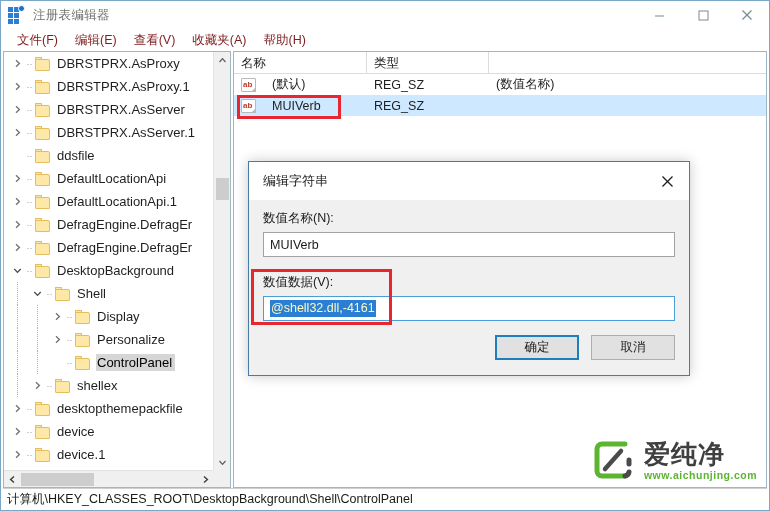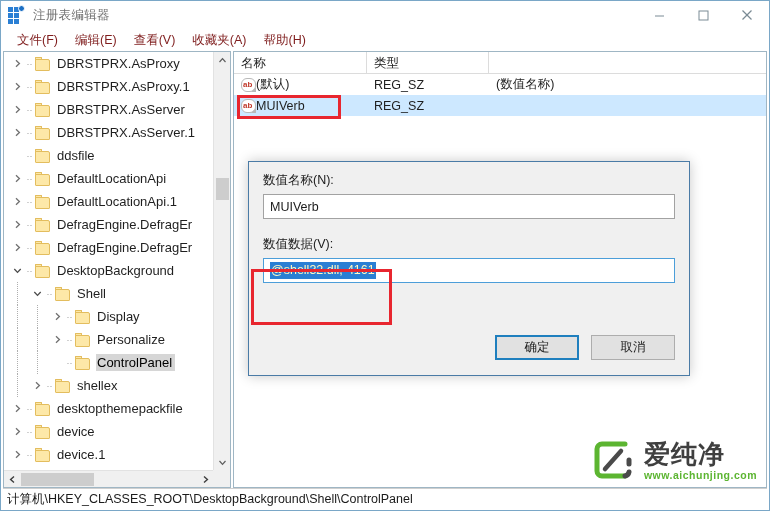--- a/index.html
+++ b/index.html
@@ -178,24 +178,24 @@
     height: 22px;
   }
   .lrow { position: relative; height: 21px; display: flex; align-items: center; }
   .lrow.selected { background: #cde8ff; }
   .lcell {
     font-size: 12.5px; color: #1f1f1f;
     display: flex; align-items: center; height: 21px;
     padding-left: 7px; white-space: nowrap; overflow: hidden;
   }
   .ab-icon {
-    width: 15px; height: 14px; flex: none; margin-right: 0;
+    width: 15px; height: 14px; flex: none; margin-right: 16px;
     position: relative; background: #ffffff;
     border: 1px solid #b9b9b9;
-    border-radius: 6px;
+    border-radius: 1px;
     text-align: right;
   }
   .ab-icon .abt {
     position: absolute; left: 1px; top: -1px;
     font-size: 8px; font-weight: bold; color: #c0392b;
     font-family: "Liberation Sans", sans-serif;
     line-height: 13px;
   }
   .ab-icon .dogear {
     position: absolute; right: -1px; bottom: -1px;
@@ -674,20 +674,29 @@
           <div class="lcell" style="width: 122px;">REG_SZ</div>
           <div class="lcell" style="width: 277px;"></div>
         </div>
       </div>
   </div>
 
   <div class="redbox" style="left: 236px; top: 94px; width: 104px; height: 24px; border-color: rgb(232, 38, 47);"></div>
   <div class="redbox" style="left: 250px; top: 268px; width: 141px; height: 56px; border-color: rgb(232, 38, 47);"></div>
 
   <div id="dialog">
+    <div id="dlg-title">
+      <span>编辑字符串</span>
+      <div id="dlg-close">
+        <svg width="13" height="13" viewBox="0 0 13 13">
+            <line x1="1.5" y1="1.5" x2="11.5" y2="11.5" stroke="#1b1b1b" stroke-width="1.3"></line>
+            <line x1="11.5" y1="1.5" x2="1.5" y2="11.5" stroke="#1b1b1b" stroke-width="1.3"></line>
+          </svg>
+      </div>
+    </div>
 
     <div id="dlg-body">
       <div class="dlabel">数值名称(N):</div>
       <div class="dinput">
         <span>MUIVerb</span>
       </div>
 
       <div class="dlabel" style="margin-top:17px;">数值数据(V):</div>
       <div class="dinput focused">
         <span class="sel-text">@shell32.dll,-4161</span>

